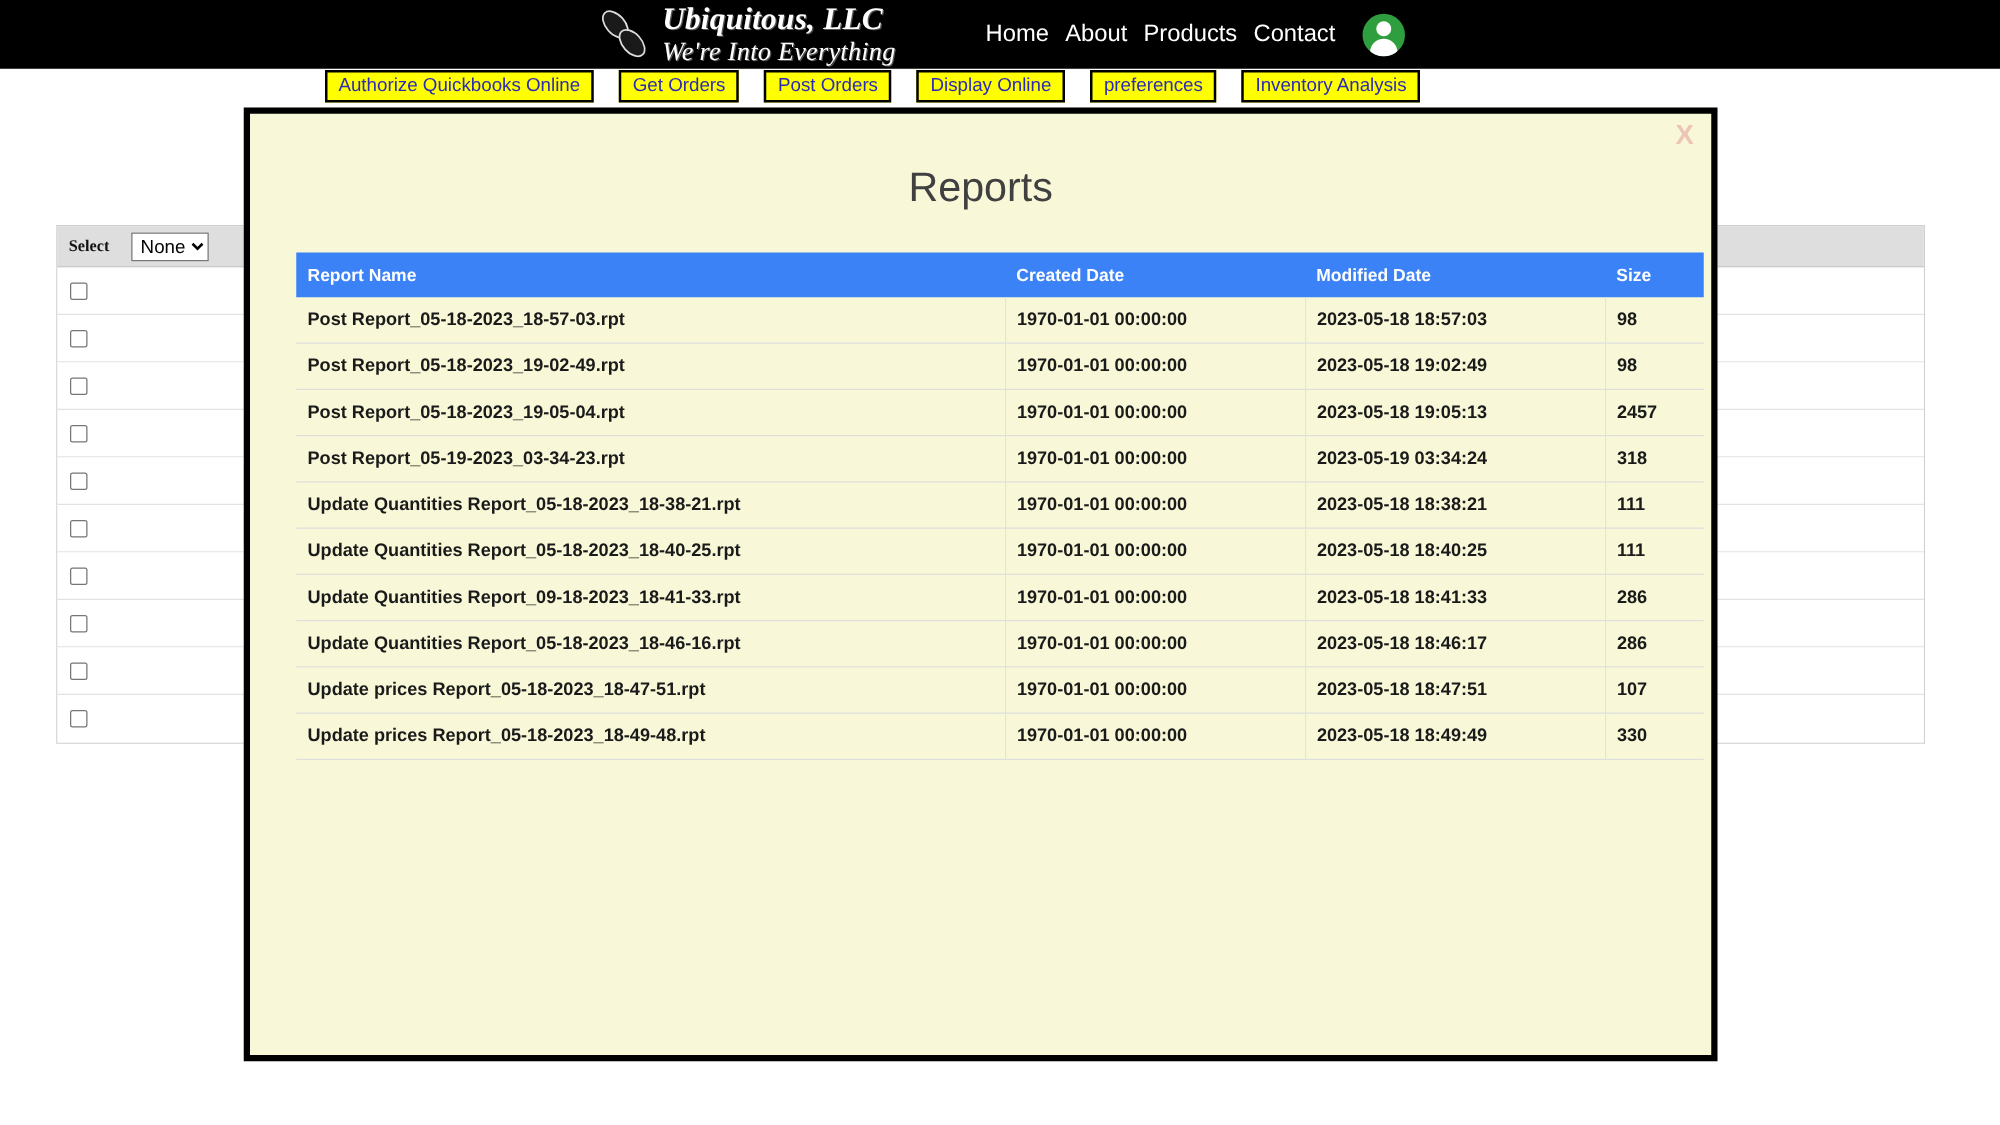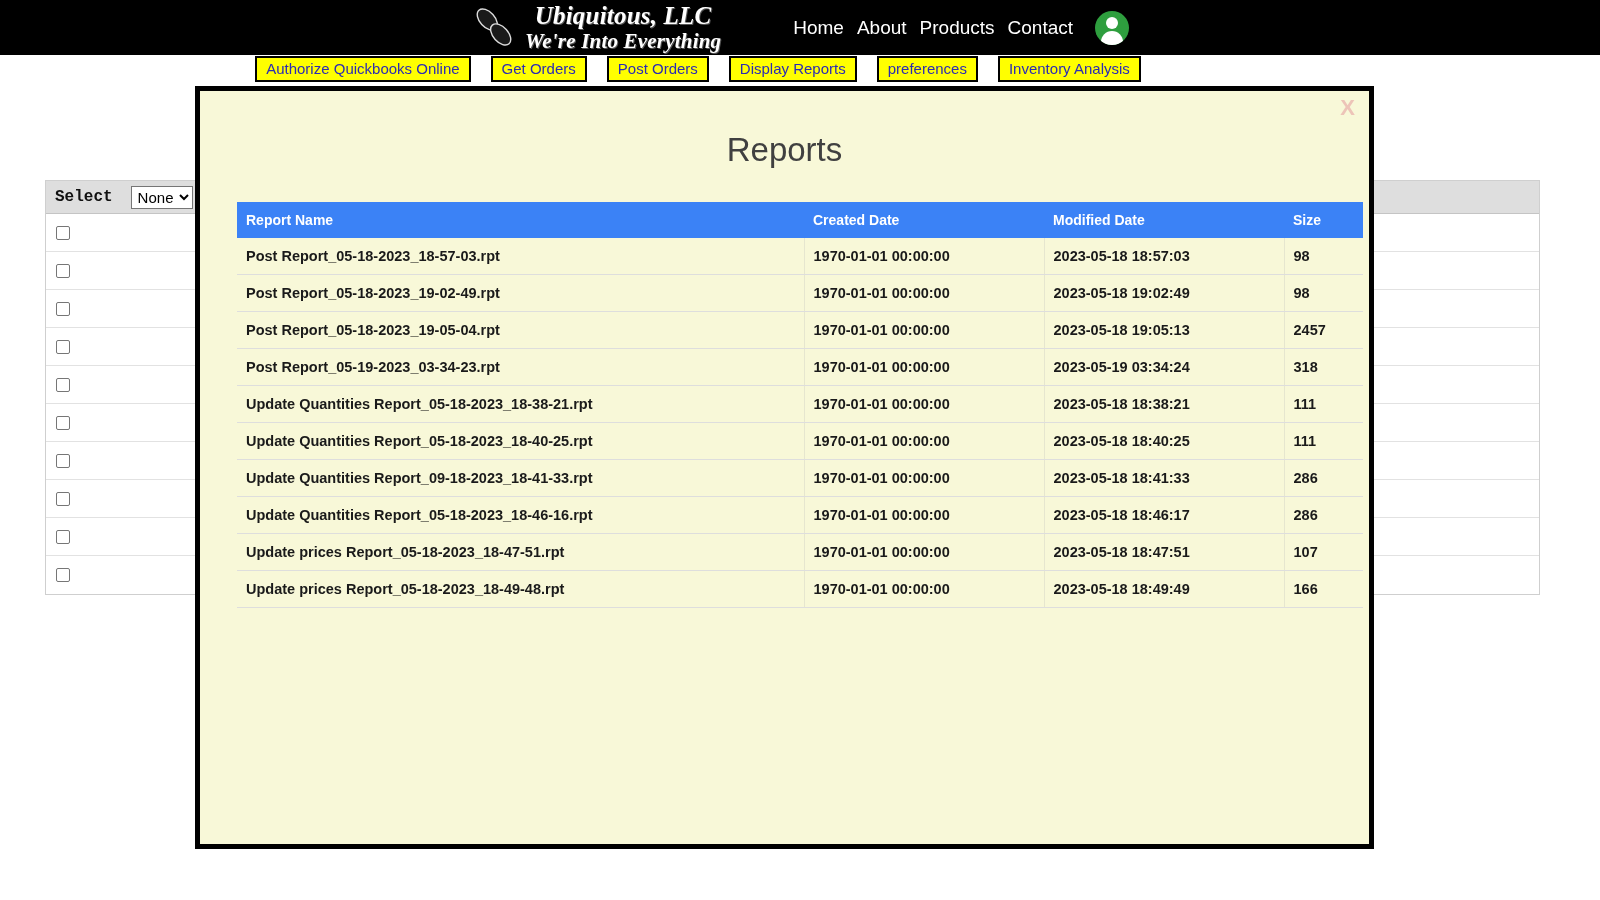--- a/index.html
+++ b/index.html
@@ -33,34 +33,33 @@
   .brand-logo {
     width: 46px;
     height: 48px;
     flex: 0 0 auto;
   }
   .brand-text {
     display: flex;
     flex-direction: column;
     line-height: 1.05;
     color: #ffffff;
-    align-items: center;
   }
   .brand-line1 {
     font-family: "Liberation Serif", serif;
     font-style: italic;
     font-weight: bold;
     font-size: 25px;
     letter-spacing: .2px;
     text-shadow: 1px 1px 0 #555;
   }
   .brand-line2 {
     font-family: "Liberation Serif", serif;
     font-style: italic;
-    font-weight: bold;
+    font-weight: normal;
     font-size: 21px;
     letter-spacing: .2px;
     text-shadow: 1px 1px 0 #555;
   }
   .main-nav {
     display: flex;
     align-items: center;
     gap: 13px;
     margin-left: 72px;
   }
@@ -129,24 +128,24 @@
   }
   .bg-head-row {
     height: 33px;
     background: #dedede;
     border-bottom: 1px solid #c4c4c4;
     display: flex;
     align-items: center;
     padding-left: 9px;
   }
   .bg-head-label {
-    font-size: 16px;
+    font-size: 13px;
     font-weight: bold;
     color: #111111;
-    font-family: Liberation Mono, monospace;
+    font-family: Liberation Serif, serif;
   }
   .bg-select {
     margin-left: 18px;
     font-size: 15px;
     font-family: "Liberation Sans", sans-serif;
     padding: 1px 2px;
     border: 1px solid #767676;
     background: #ffffff;
   }
   .bg-row {
@@ -304,21 +303,21 @@
       <div class="head"></div>
       <div class="body"></div>
     </div>
   </nav>
 </div>
 
 <div class="action-bar">
   <button class="ybtn">Authorize Quickbooks Online</button>
   <button class="ybtn">Get Orders</button>
   <button class="ybtn">Post Orders</button>
-  <button class="ybtn">Display Reports</button>
+  <button class="ybtn">Display Online</button>
   <button class="ybtn">preferences</button>
   <button class="ybtn">Inventory Analysis</button>
 </div>
 
 <div class="modal">
   <span class="modal-close">X</span>
   <h1 class="modal-title">Reports</h1>
 
   <div class="reports-wrap">
     <table class="reports-table">
@@ -382,18 +381,18 @@
           <tr>
             <td class="col-name">Update prices Report_05-18-2023_18-47-51.rpt</td>
             <td class="col-created">1970-01-01 00:00:00</td>
             <td class="col-modified">2023-05-18 18:47:51</td>
             <td class="col-size">107</td>
           </tr>
           <tr>
             <td class="col-name">Update prices Report_05-18-2023_18-49-48.rpt</td>
             <td class="col-created">1970-01-01 00:00:00</td>
             <td class="col-modified">2023-05-18 18:49:49</td>
-            <td class="col-size">166</td>
+            <td class="col-size">330</td>
           </tr>
         </tbody>
     </table>
   </div>
 </div>
 
 </body></html>

